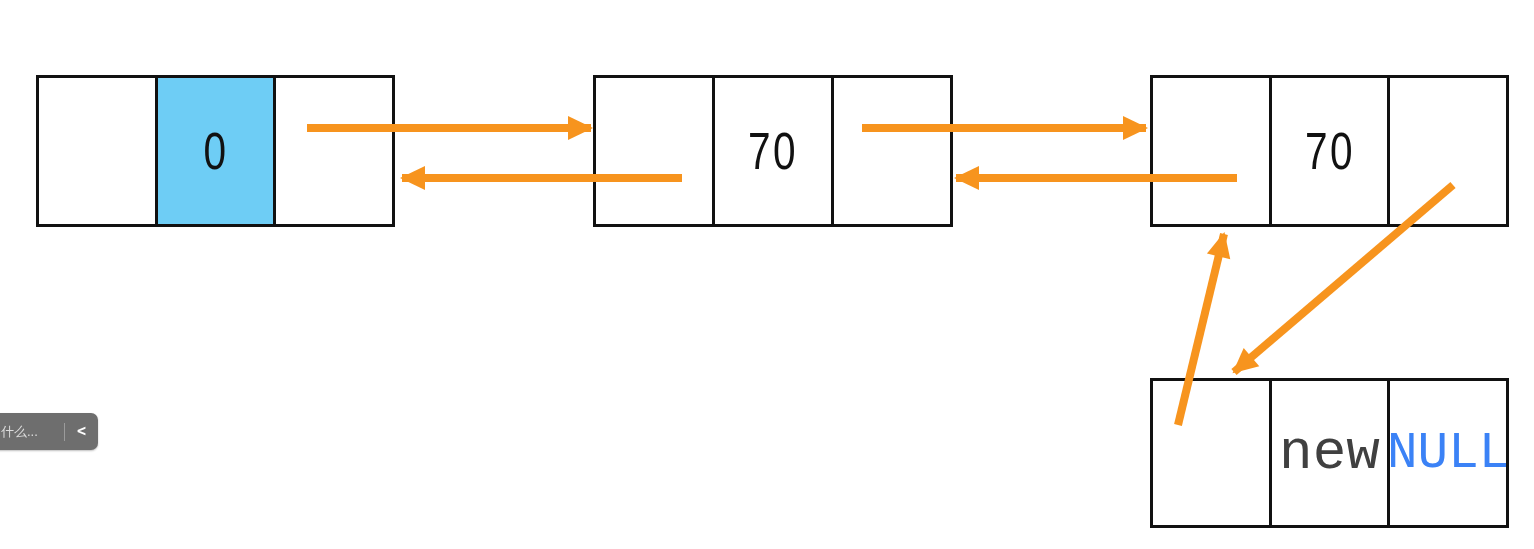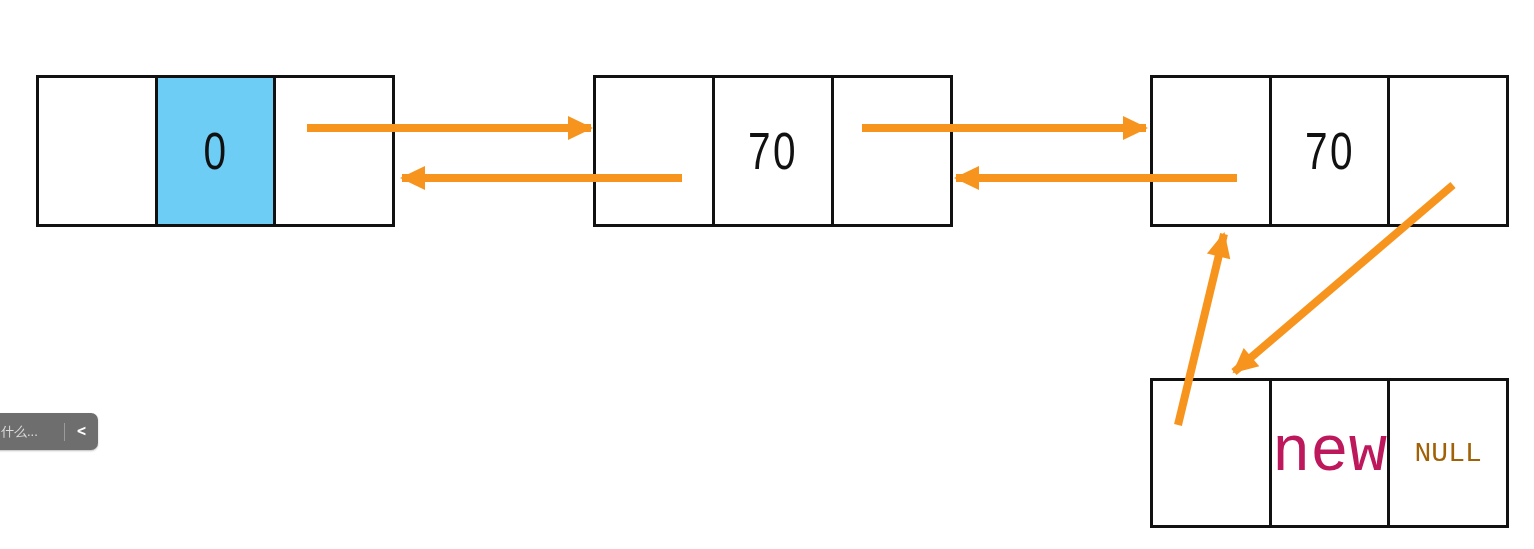--- a/index.html
+++ b/index.html
@@ -24,25 +24,25 @@
   .cell{flex:1;display:flex;align-items:center;justify-content:center;overflow:hidden;}
   .cell + .cell{border-left:3px solid var(--border);}
   .cell.highlight{background:var(--highlight);}
   .val{
     font-family:"Liberation Sans","DejaVu Sans",sans-serif;
     font-size:52px;color:#111;letter-spacing:3px;
     transform:scaleX(0.78);white-space:nowrap;
   }
   .mono-lg{
     font-family:"Liberation Mono","DejaVu Sans Mono",monospace;
-    font-size:64px;color:#be185d;white-space:nowrap;
+    font-size:56px;color:#404040;white-space:nowrap;
   }
   .mono-md{
     font-family:"Liberation Mono","DejaVu Sans Mono",monospace;
-    font-size:28px;color:#a16207;white-space:nowrap;letter-spacing:0px;
+    font-size:51px;color:#3b82f6;white-space:nowrap;letter-spacing:0px;
   }
   
   svg.arrows{
     position:absolute;left:0;top:0;z-index:2;pointer-events:none;
   }
   .arrow-line{stroke:var(--arrow);stroke-width:8;fill:none;}
   .arrow-head-fill{fill:var(--arrow);}
   
   .side-tab{
     position:absolute;left:-12px;top:413px;width:110px;height:37px;

